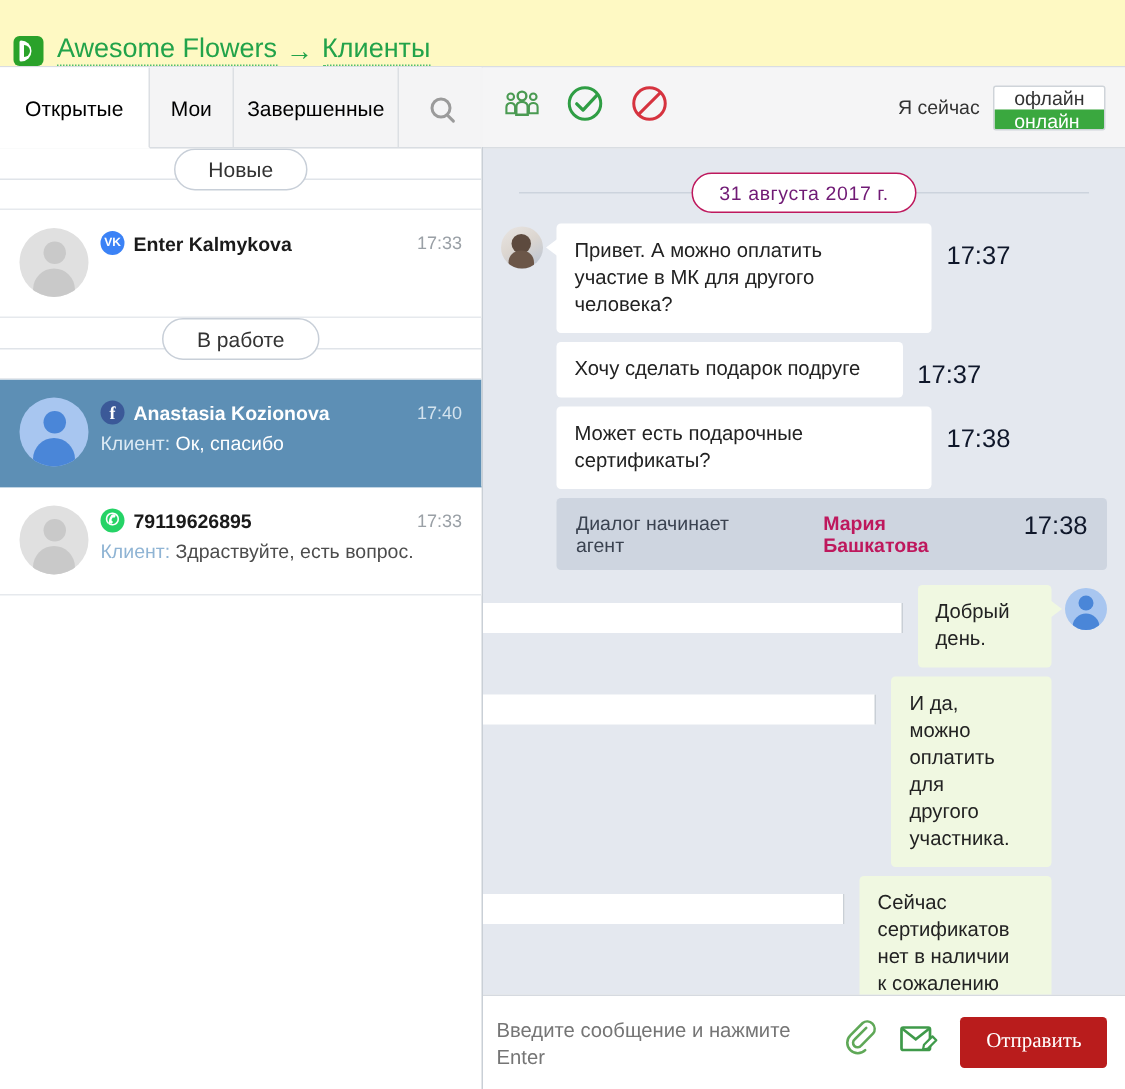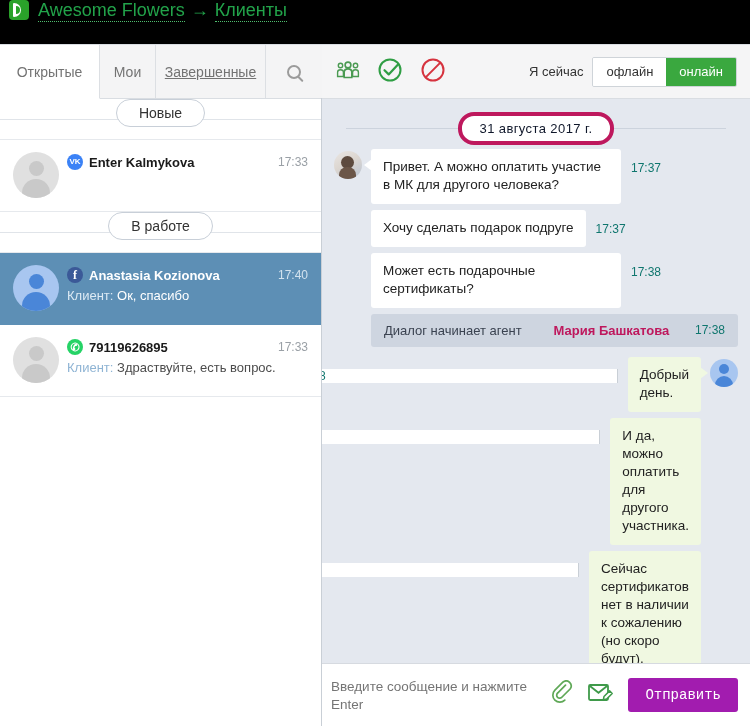--- a/index.html
+++ b/index.html
@@ -7,23 +7,23 @@
     width: 750px; height: 726px;
     font-family: "Liberation Sans", sans-serif;
     background: #ffffff;
     overflow: hidden;
   }
 
   
   .topbar {
     height: 44px;
     display: flex;
-    align-items: flex-start;
+    align-items: flex-end;
     padding-left: 9px;
-    background: #000000;
+    background: #fef9c3;
   }
   .logo-mark {
     width: 20px; height: 20px;
     background: #2aa22a;
     border-radius: 4px;
     position: relative;
     flex: 0 0 auto;
     margin-right: 9px;
   }
   .logo-mark::before {
@@ -77,34 +77,34 @@
     display: flex;
     height: 54px;
     background: #f7f7f8;
     border-bottom: 1px solid #d9dde2;
   }
   .tab {
     display: flex;
     align-items: center;
     justify-content: center;
     font-size: 14px;
-    color: #737373;
+    color: #000000;
     border-right: 1px solid #dcdfe3;
     background: #f4f4f5;
     cursor: pointer;
     padding: 0 14px;
   }
   .tab.active {
     background: #ffffff;
     border-bottom: 1px solid #ffffff;
     margin-bottom: -1px;
   }
   .tab.t1 { width: 100px; flex: 0 0 100px; }
   .tab.t2 { width: 56px;  flex: 0 0 56px; }
-  .tab.t3 { width: 110px; flex: 0 0 110px; text-decoration: underline; }
+  .tab.t3 { width: 110px; flex: 0 0 110px; }
   .tab.t4 { width: 56px;  flex: 0 0 56px; border-right: none; }
   .mag {
     width: 14px; height: 14px;
     border: 2px solid #9b9b9b;
     border-radius: 50%;
     position: relative;
     display: block;
   }
   .mag::after {
     content: "";
@@ -254,20 +254,21 @@
   .tool-icons { display: flex; align-items: center; gap: 17px; }
   .ico { cursor: pointer; display: block; }
   .spacer { flex: 1; }
   .iam { font-size: 13px; color: #333333; margin-right: 9px; }
   .seg {
     display: flex;
     border: 1px solid #cfd4d9;
     border-radius: 2px;
     overflow: hidden;
     height: 30px;
+    flex-direction: column;
   }
   .seg-btn {
     font-size: 13px;
     padding: 0 13px;
     display: flex;
     align-items: center;
     background: #ffffff;
     color: #333333;
     cursor: pointer;
   }
@@ -292,25 +293,25 @@
     content: "";
     position: absolute;
     left: 12px; right: 12px; top: 50%;
     height: 1px;
     background: #ccd3dd;
   }
   .date-pill {
     position: relative;
     z-index: 2;
     background: #ffffff;
-    border: 4px solid #be185d;
+    border: 1px solid #be185d;
     border-radius: 16px;
     padding: 5px 18px;
     font-size: 13px;
-    color: #0f172a;
+    color: #701a75;
     letter-spacing: .4px;
   }
 
   .msg-row {
     display: flex;
     align-items: flex-start;
     margin-bottom: 6px;
   }
   .msg-row.out { justify-content: flex-end; }
 
@@ -356,21 +357,21 @@
     left: 50%; top: 17px;
     width: 18px; height: 13px;
     margin-left: -9px;
     border-radius: 9px 9px 0 0;
     background: #4a86d8;
   }
 
   .bubble {
     position: relative;
     max-width: 250px;
-    padding: 9px 12px 10px 12px;
+    padding: 9px 28px 10px 12px;
     font-size: 13.5px;
     line-height: 18px;
     color: #222222;
     border-radius: 3px;
   }
   .bubble.in  { background: #ffffff; margin-left: 9px; }
   .bubble.out { background: #f0f8e1; margin-right: 9px; }
   .bubble.in::before {
     content: "";
     position: absolute;
@@ -386,22 +387,22 @@
     border-top: 6px solid transparent;
     border-bottom: 6px solid transparent;
     border-left: 8px solid #f0f8e1;
   }
   .bubble.notail.in::before { display: none; }
   .bubble.notail.out::after { display: none; }
   .bubble.notail.in  { margin-left: 37px; }
   .bubble.notail.out { margin-right: 37px; }
 
   .stamp {
-    font-size: 12px;
-    color: #0f766e;
+    font-size: 17px;
+    color: #0f172a;
     align-self: flex-start;
     margin-top: 12px;
     flex: 0 0 auto;
   }
   .stamp.left  { margin-right: 10px; margin-left: 10px; }
   .stamp.right { margin-left: 10px; }
 
   .sysmsg {
     background: #ced5e0;
     border-radius: 3px;
@@ -434,28 +435,28 @@
     outline: none;
     background: transparent;
     resize: none;
     height: 38px;
     padding-top: 2px;
     overflow: hidden;
     font-family: "Liberation Sans", sans-serif;
   }
   .comp-icons { display: flex; align-items: center; gap: 14px; margin: 0 14px 0 8px; }
   .send-btn {
-    background: #a21caf;
+    background: #b91c1c;
     color: #ffffff;
     border: none;
     border-radius: 3px;
     font-size: 14px;
     padding: 9px 17px;
     cursor: pointer;
-    font-family: Liberation Mono, monospace;
+    font-family: Liberation Serif, serif;
   }
 </style>
 </head>
 <body>
 
 <div class="topbar">
   <span class="logo-mark"></span>
   <a class="crumb">Awesome Flowers</a>
   <span class="crumb-sep">→</span>
   <a class="crumb">Клиенты</a>

